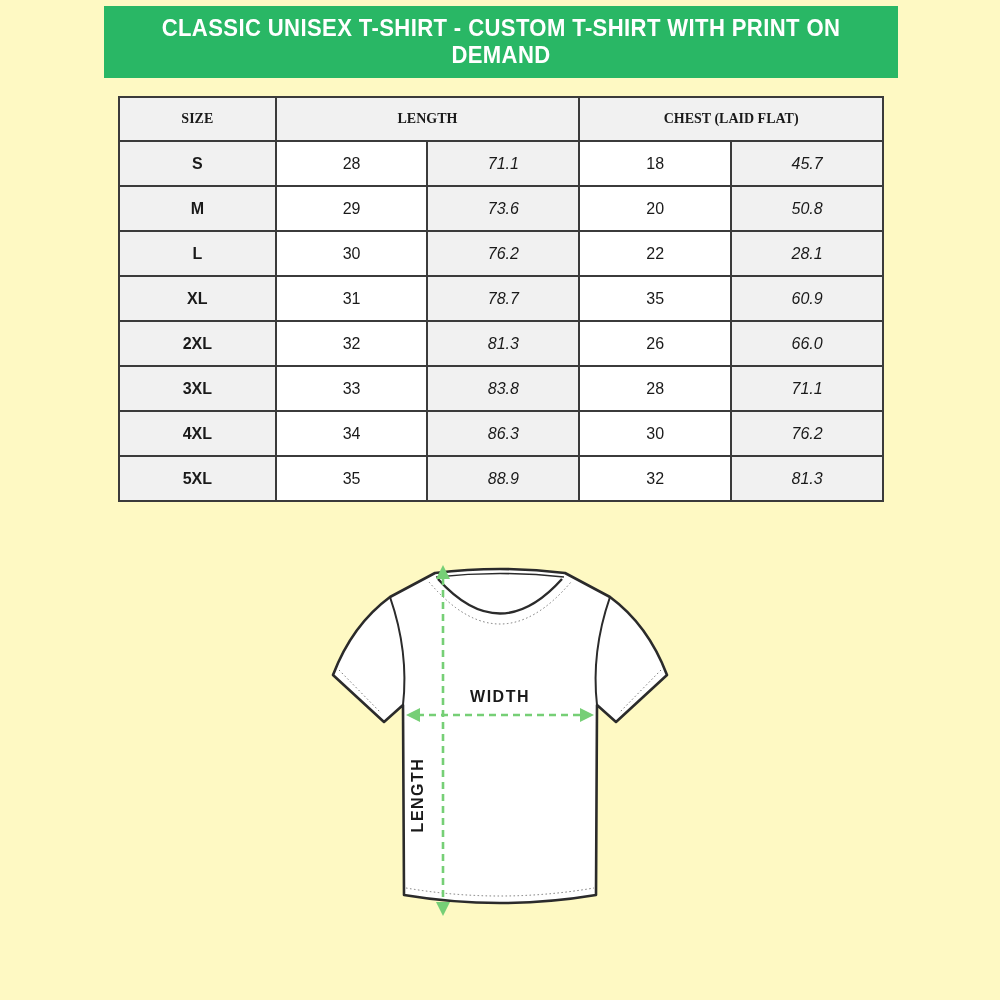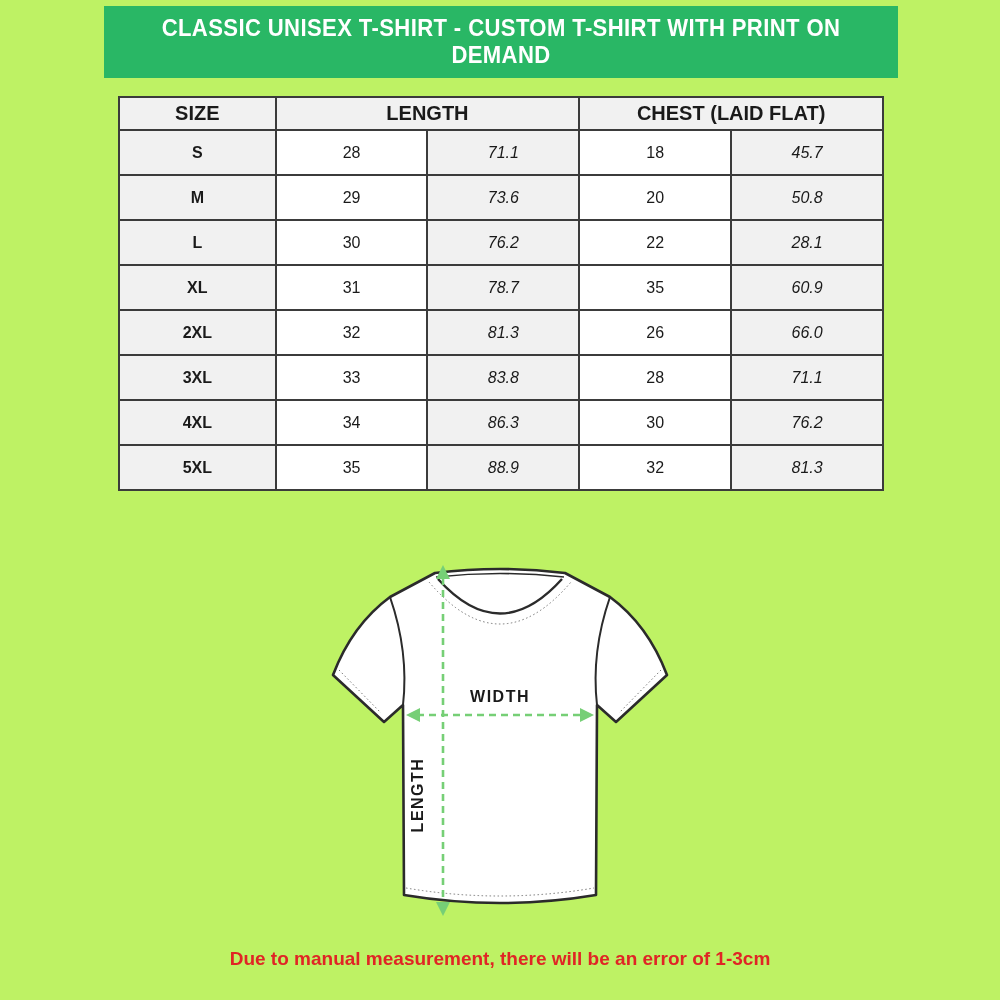--- a/index.html
+++ b/index.html
@@ -1,39 +1,39 @@
 <!DOCTYPE html>
 <html><head>
 <meta charset="utf-8">
 <style>
   * { margin:0; padding:0; box-sizing:border-box; }
   html,body { width:1000px; height:1000px; background:#ffffff;
               font-family:"Liberation Sans", sans-serif; }
-  .page { position:relative; width:1000px; height:1000px; background:#bef264; overflow:hidden; }
+  .page { position:relative; width:1000px; height:1000px; background:#fef9c3; overflow:hidden; }
 
   
   .banner {
     position:absolute; left:104px; top:6px; width:794px; height:72px;
     background:#29b765; display:flex; align-items:center; justify-content:center;
   }
   .banner-title {
     color:#ffffff; font-size:23px; font-weight:700; letter-spacing:0.4px;
     text-align:center; transform:scaleX(0.96);
   }
 
   
   .chart-wrap { position:absolute; left:118px; top:96px; width:766px; }
   table.size-chart {
     width:100%; border-collapse:collapse; table-layout:fixed;
     border:2px solid #3b3b3b; color:#1a1a1a;
   }
   table.size-chart th, table.size-chart td {
     border:2px solid #3b3b3b; text-align:center; vertical-align:middle;
   }
-  table.size-chart th { height:33px; font-size:20px; font-weight:700; background:#f1f1f1; }
+  table.size-chart th { height:44px; font-size:14px; font-weight:700; background:#f1f1f1;font-family:Liberation Serif, serif; }
   table.size-chart td { height:45px; font-size:16px; }
   td.c-size { background:#f1f1f1; font-weight:700; }
   td.c-in   { background:#ffffff; font-weight:400;margin-top:35px; }
   td.c-cm   { background:#f1f1f1; font-weight:400;font-style:italic; }
   col.w-size { width:20.5%; }
   col.w-num  { width:19.875%; }
 
   
   .diagram { position:absolute; left:323px; top:550px; width:354px; height:385px;text-decoration:underline; }
 
@@ -152,15 +152,14 @@
 
       <line x1="94" y1="165" x2="260" y2="165" stroke="#76cf76" stroke-width="2.6" stroke-dasharray="7 5"></line>
       <polygon points="83,165 97,158 97,172" fill="#76cf76"></polygon>
       <polygon points="271,165 257,158 257,172" fill="#76cf76"></polygon>
 
       <text x="177" y="152" text-anchor="middle" font-size="16" font-weight="bold" letter-spacing="1.5" fill="#1a1a1a">WIDTH</text>
       <text x="100" y="245" text-anchor="middle" font-size="16" font-weight="bold" letter-spacing="1.5" fill="#1a1a1a" transform="rotate(-90 100 245)">LENGTH</text>
     </svg>
   </div>
 
-  <div class="footer-note">Due to manual measurement, there will be an error of 1-3cm</div>
 
 </div>
 
 </body></html>

